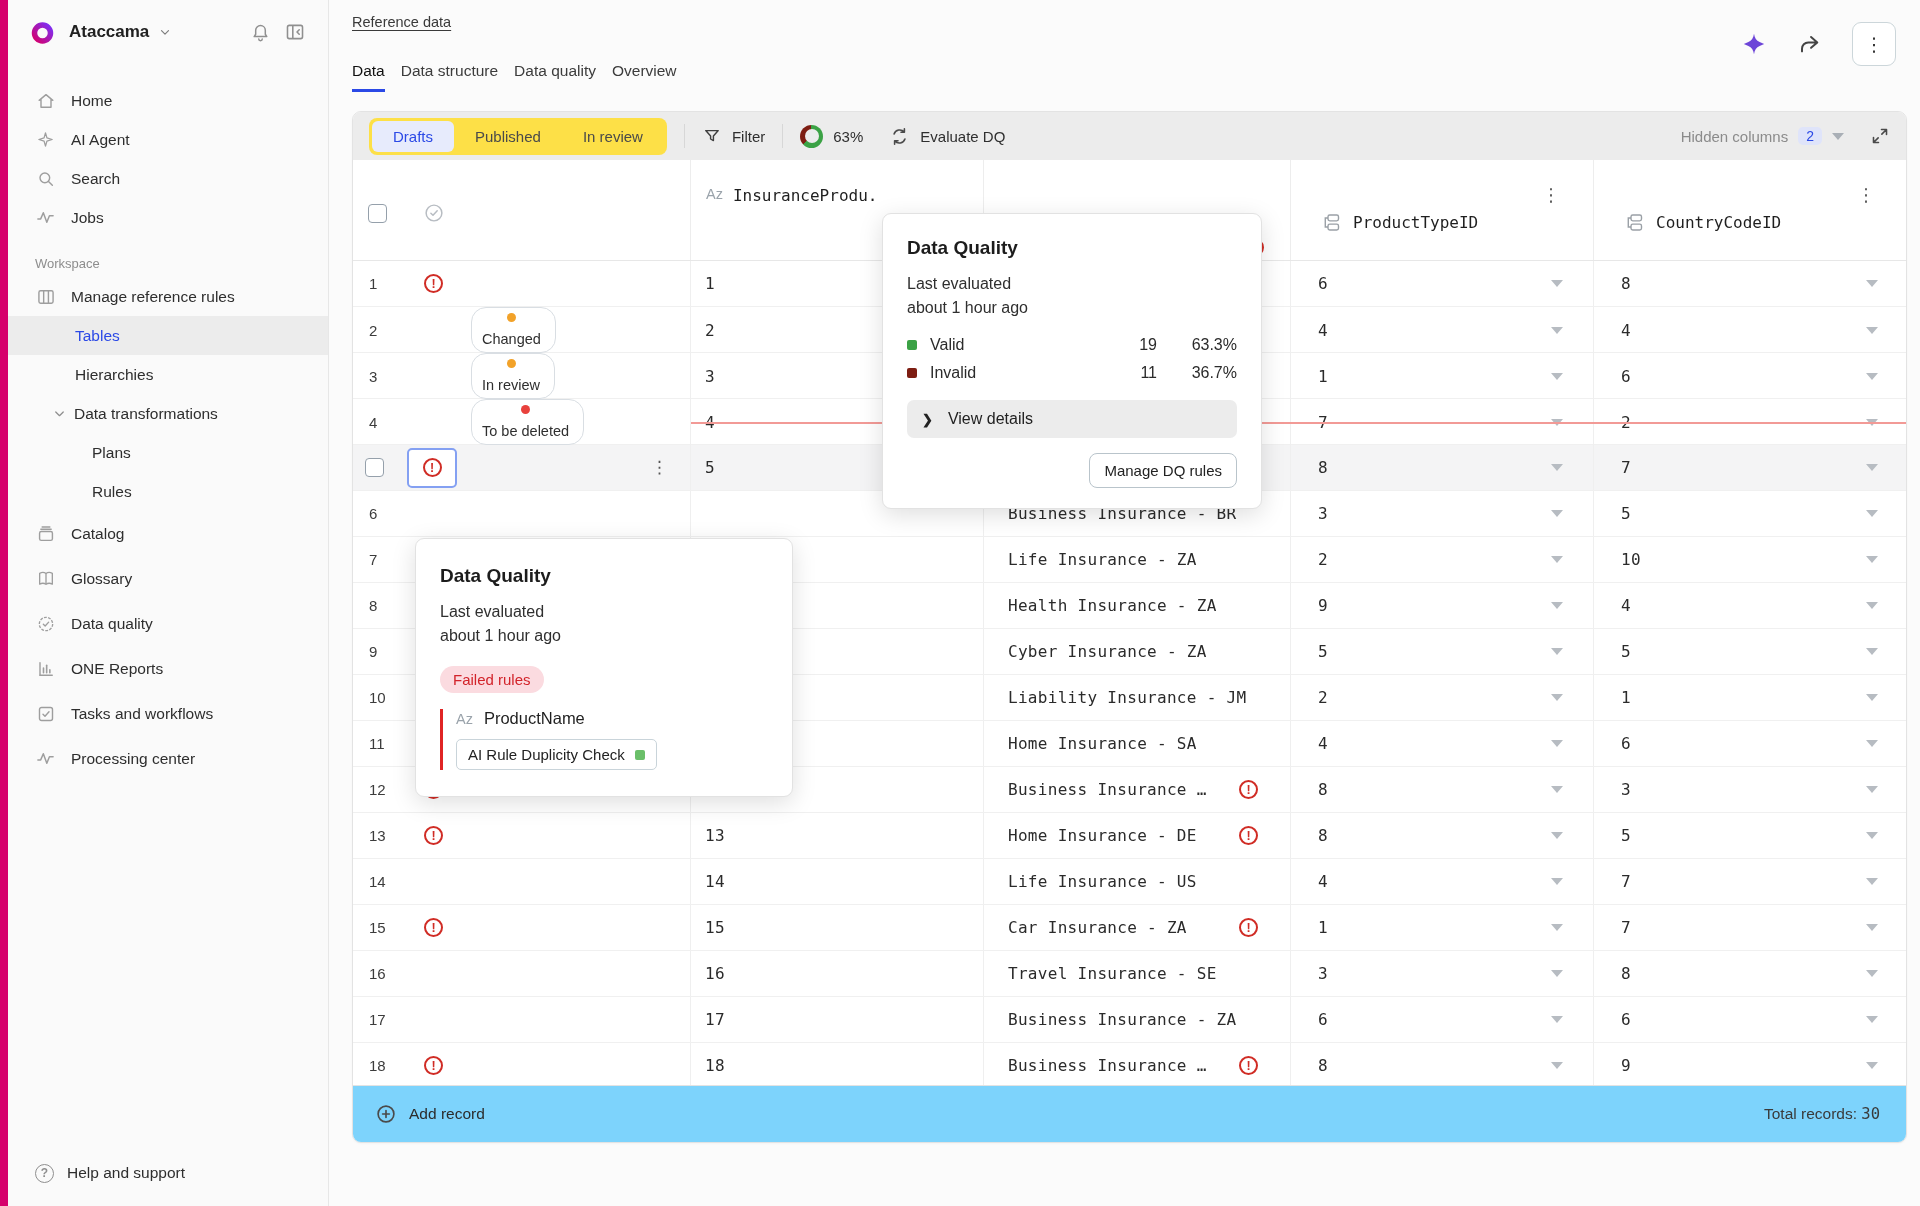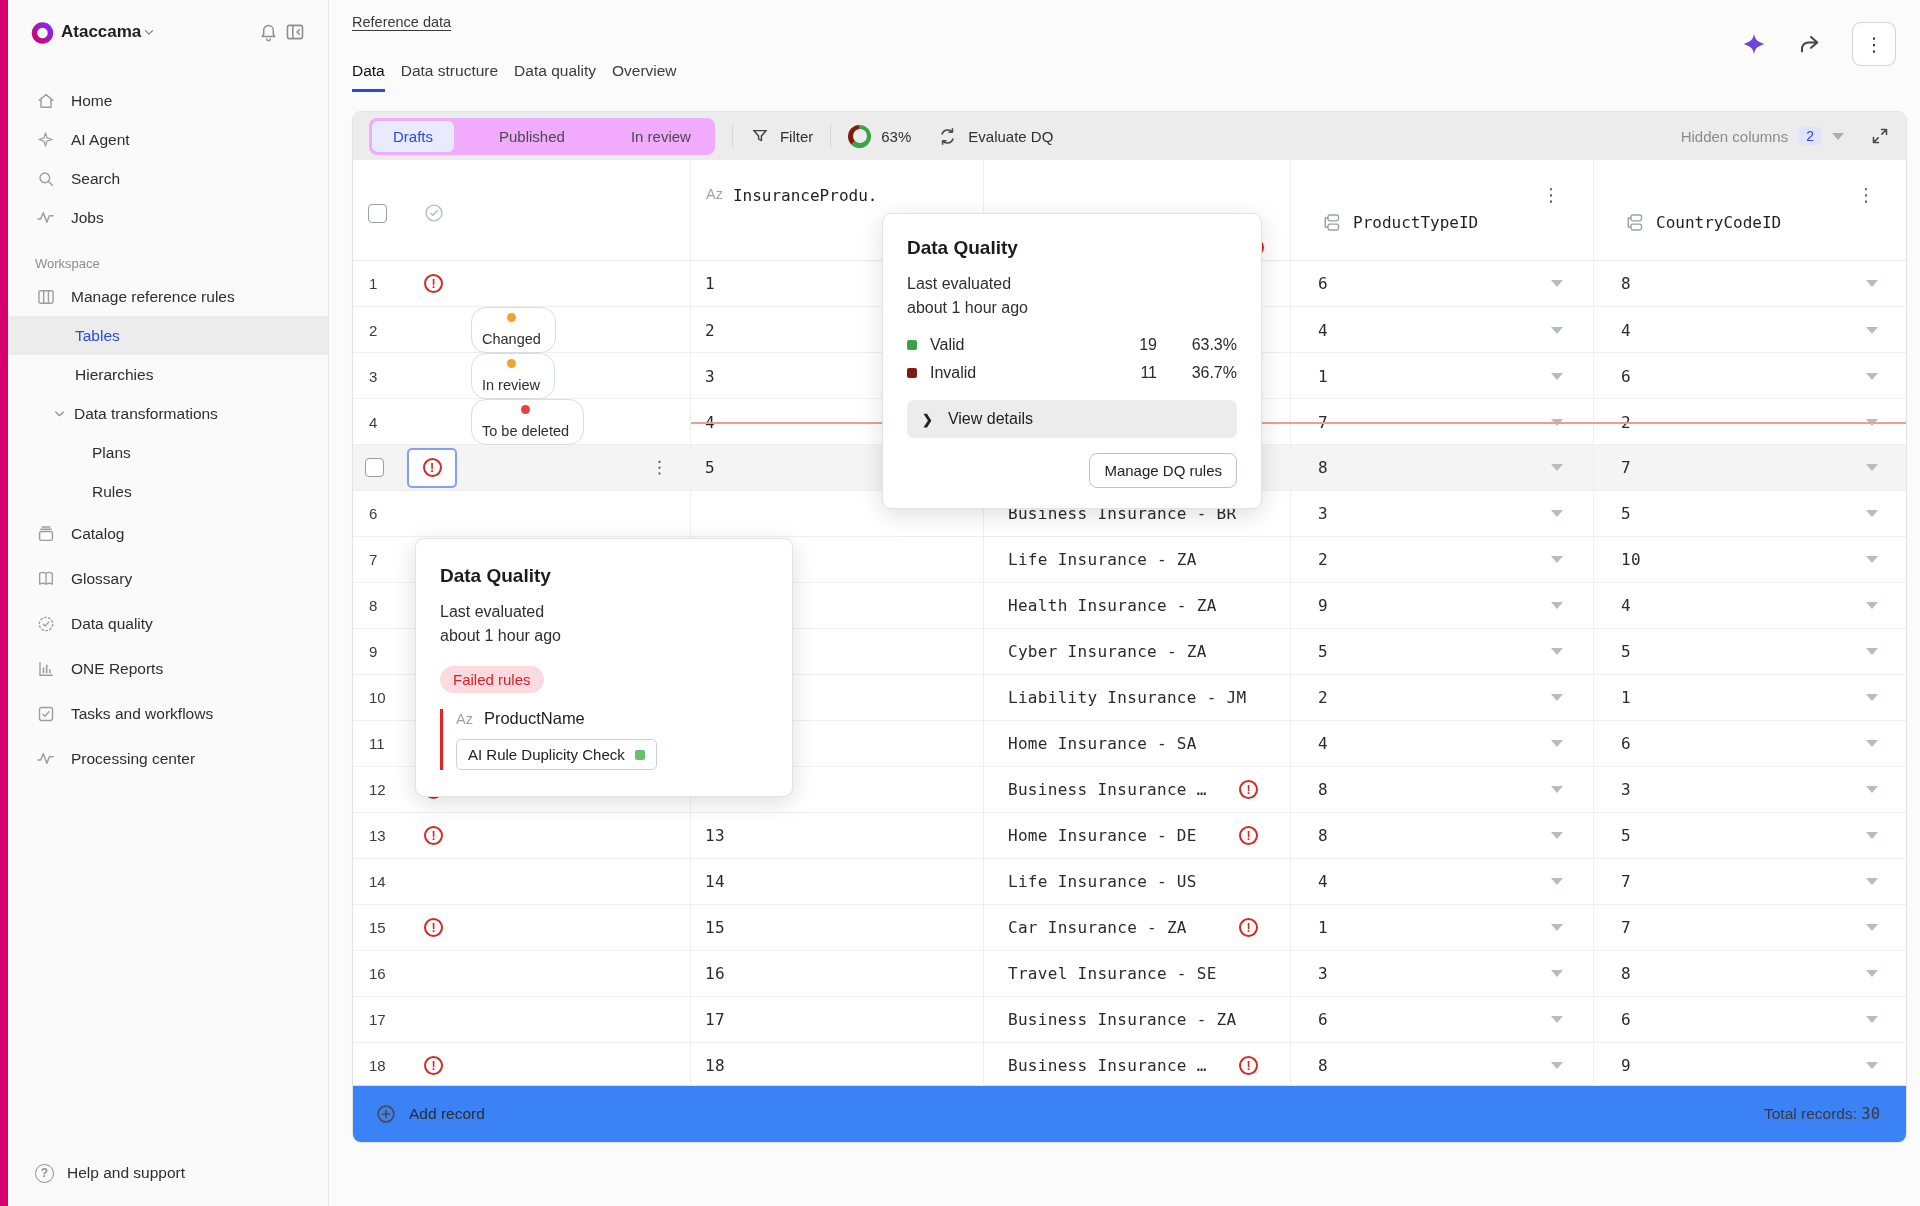--- a/index.html
+++ b/index.html
@@ -6,21 +6,21 @@
   body{
     width:1920px;height:1206px;position:relative;overflow:hidden;
     background:#fbfbfb;font-family:"Liberation Sans",sans-serif;color:#2f2f2f;
     -webkit-font-smoothing:antialiased;
   }
   .mono{font-family:"DejaVu Sans Mono",monospace;}
 
   
   .brand-strip{position:absolute;left:0;top:0;width:8px;height:100%;background:#d6006c;}
   .sidebar{position:absolute;left:8px;top:0;width:321px;height:100%;background:#fafafa;border-right:1px solid #e7e7e7;box-sizing:border-box;}
-  .side-top{display:flex;align-items:center;gap:1px;padding:17px 20px 8px 22px;}
+  .side-top{display:flex;align-items:center;gap:9px;padding:17px 20px 8px 22px;}
   .brand-name{font-size:17px;font-weight:700;color:#202020;}
   .side-top .spacer{flex:1;}
   .icon-btn{display:inline-flex;align-items:center;justify-content:center;width:26px;height:26px;}
   .nav{margin-top:26px;}
   .nav-item{display:flex;align-items:center;gap:15px;height:39px;padding-left:27px;font-size:15.5px;color:#2e2e2e;cursor:default;}
   .nav-item.h45{height:45px;}
   .nav-item .ic{width:21px;display:inline-flex;justify-content:center;}
   .section-label{margin:19px 0 6px 27px;font-size:13px;color:#8d8d8d;}
   .nav-sub{display:flex;align-items:center;height:39px;padding-left:67px;font-size:15.5px;color:#2e2e2e;}
   .nav-sub.with-chev{padding-left:44px;gap:7px;}
@@ -38,21 +38,21 @@
   .sync-dot{width:9px;height:9px;border-radius:50%;background:#3ba245;}
   .header-actions{position:absolute;top:22px;right:24px;display:flex;align-items:center;gap:30px;}
   .kebab-btn{width:42px;height:42px;border:1px solid #ccd6da;border-radius:9px;background:#fff;display:flex;align-items:center;justify-content:center;font-size:19px;color:#333;}
   .tabs{display:flex;gap:16px;margin:31px 0 0 23px;}
   .tab{font-size:15.5px;color:#3c3c3c;padding-bottom:9px;border-bottom:3px solid transparent;cursor:default;}
   .tab.active{color:#101010;border-bottom-color:#2b49e6;}
 
   
   .card{margin:19px 13px 0 23px;width:1555px;height:1032px;background:#fff;border:1px solid #e3e3e3;border-radius:9px;box-sizing:border-box;display:flex;flex-direction:column;box-shadow:0 1px 2px rgba(0,0,0,.03);}
   .toolbar{height:48px;background:#ececec;border-radius:8px 8px 0 0;display:flex;align-items:center;padding:0 16px;flex:none;}
-  .segments{display:flex;background:#f0abfc;border-radius:8px;padding:3px;gap:24px;}
+  .segments{display:flex;background:#fde047;border-radius:8px;padding:3px;}
   .segment{padding:7px 21px;font-size:15px;color:#4a4a4a;border-radius:6px;}
   .segment.active{background:#e7ebfc;color:#2b49e6;font-weight:500;}
   .tb-div{width:1px;height:24px;background:#d7d7d7;margin:0 17px;}
   .tb-group{display:flex;align-items:center;gap:10px;font-size:15px;color:#2f2f2f;}
   .donut{width:23px;height:23px;border-radius:50%;background:conic-gradient(#3ba245 0deg 226.8deg,#7d1d12 226.8deg 360deg);position:relative;}
   .donut::after{content:"";position:absolute;inset:4.5px;border-radius:50%;background:#ececec;}
   .toolbar .spacer{flex:1;}
   .hidden-cols{display:flex;align-items:center;gap:10px;font-size:15px;color:#8b8b8b;}
   .count-badge{background:#dfe4fa;color:#2b49e6;border-radius:5px;padding:1px 8px;font-size:14px;}
   .chev-tri{width:0;height:0;border-left:6px solid transparent;border-right:6px solid transparent;border-top:7px solid #a9afb6;display:inline-block;}
@@ -86,21 +86,21 @@
   .pill .dot{width:9px;height:9px;border-radius:50%;}
   .selbox{display:inline-flex;align-items:center;justify-content:center;width:50px;height:40px;border:2px solid #84a0f2;border-radius:5px;background:#fff;margin-left:4px;box-sizing:border-box;}
   .row-kebab{position:absolute;right:22px;font-size:17px;color:#555;}
   .cell-val{font-size:16px;color:#2b2b2b;letter-spacing:.3px;}
   .c-id{padding-left:14px;}
   .c-prod{padding-left:24px;}
   .prod-err{position:absolute;right:32px;}
   .c-ref{padding-left:27px;}
   .cell-chev{position:absolute;right:30px;width:0;height:0;border-left:6px solid transparent;border-right:6px solid transparent;border-top:7px solid #b7bcc2;}
 
-  .tfoot{height:56px;background:#3b82f6;border-top:1px solid #e3e3e3;border-radius:0 0 8px 8px;display:flex;align-items:center;padding:0 26px 0 22px;flex:none;}
+  .tfoot{height:56px;background:#7dd3fc;border-top:1px solid #e3e3e3;border-radius:0 0 8px 8px;display:flex;align-items:center;padding:0 26px 0 22px;flex:none;}
   .add-record{display:flex;align-items:center;gap:12px;font-size:15.5px;color:#2c2c2c;}
   .tfoot .spacer{flex:1;}
   .total{font-size:15.5px;color:#3a3a3a;}
   .total .mono{font-size:15.5px;}
 
   
   .pop{position:absolute;background:#fff;border:1px solid #e2e2e2;border-radius:9px;box-shadow:0 6px 24px rgba(0,0,0,.13);z-index:50;box-sizing:border-box;}
   .pop1{left:882px;top:213px;width:380px;padding:23px 24px 20px 24px;}
   .pop2{left:415px;top:538px;width:378px;padding:26px 24px 26px 24px;}
   .pop-title{font-size:19px;font-weight:600;color:#1c1c1c;}

